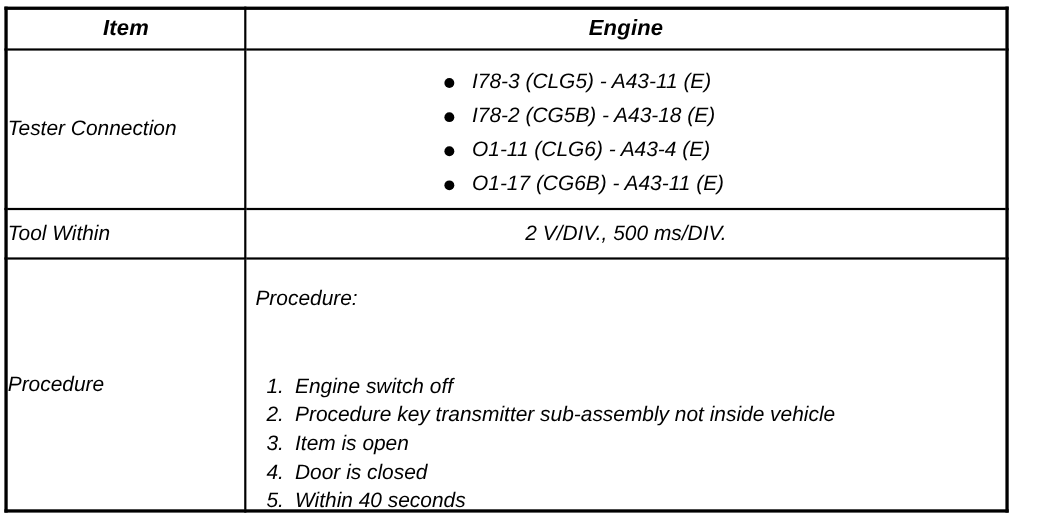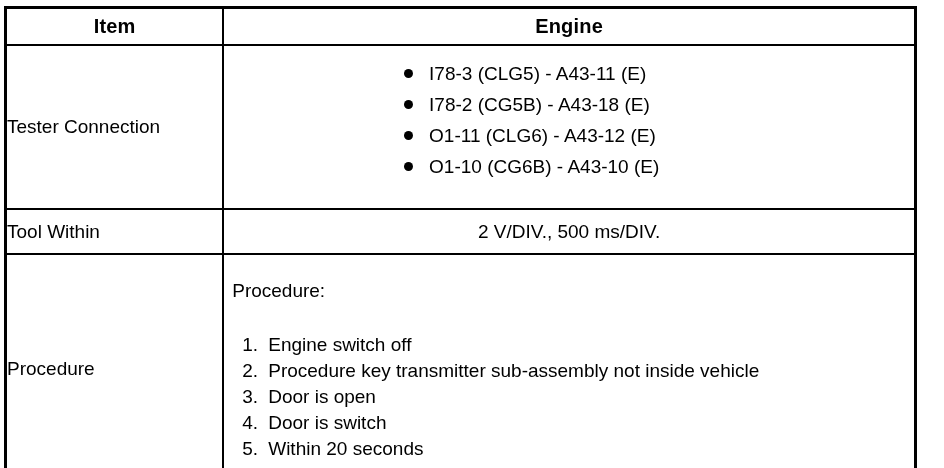--- a/index.html
+++ b/index.html
@@ -38,20 +38,21 @@
 
   .spec-table col.col-item   { width: 217px; }
   .spec-table col.col-content{ width: 690px; }
 
   .spec-table td,
   .spec-table th {
     border: 2px solid #000000;
     padding: 0;
     vertical-align: middle;
     background: #ffffff;
+    font-style: italic;
   }
 
   
   .head-cell {
     height: 35px;
     text-align: center;
     font-size: 20px;
     font-weight: bold;
     letter-spacing: 0.2px;
     border-bottom: 3px solid #000000;
@@ -70,21 +71,21 @@
     font-size: 19px;
     padding: 0;
   }
 
   
   .row-tester .item-cell { height: 143px; }
 
   .bullet-block {
     display: block;
     width: 100%;
-    padding: 12px 0 26px 0;
+    padding: 12px 0 4px 0;
     box-sizing: border-box;
   }
   .bullet-list {
     list-style: none;
     margin: 0 auto;
     padding: 0;
     width: 330px;
   }
   .bullet-list li {
     display: flex;
@@ -140,20 +141,21 @@
   }
   .step-num {
     display: inline-block;
     width: 26px;
     flex: 0 0 auto;
     text-align: left;
     margin-left: 10px;
   }
   .step-text {
     display: inline-block;
+    margin-top: 26px;
   }
 </style>
 </head>
 <body>
 
 <div class="page">
 
   <table class="spec-table">
     <colgroup>
       <col class="col-item">
@@ -174,25 +176,25 @@
               <li>
                 <span class="bullet-dot"></span>
                 <span>I78-3 (CLG5) - A43-11 (E)</span>
               </li>
               <li>
                 <span class="bullet-dot"></span>
                 <span>I78-2 (CG5B) - A43-18 (E)</span>
               </li>
               <li>
                 <span class="bullet-dot"></span>
-                <span>O1-11 (CLG6) - A43-12 (E)</span>
-              </li>
-              <li>
-                <span class="bullet-dot"></span>
-                <span>O1-10 (CG6B) - A43-10 (E)</span>
+                <span>O1-11 (CLG6) - A43-4 (E)</span>
+              </li>
+              <li>
+                <span class="bullet-dot"></span>
+                <span>O1-17 (CG6B) - A43-11 (E)</span>
               </li>
             </ul>
           </span>
         </td>
       </tr>
 
       <tr class="row-tool">
         <td class="item-cell">Tool Within</td>
         <td class="content-cell">
           <span class="tool-value">2 V/DIV., 500 ms/DIV.</span>
@@ -208,29 +210,29 @@
               <li>
                 <span class="step-num">1.</span>
                 <span class="step-text">Engine switch off</span>
               </li>
               <li>
                 <span class="step-num">2.</span>
                 <span class="step-text">Procedure key transmitter sub-assembly not inside vehicle</span>
               </li>
               <li>
                 <span class="step-num">3.</span>
-                <span class="step-text">Door is open</span>
+                <span class="step-text">Item is open</span>
               </li>
               <li>
                 <span class="step-num">4.</span>
-                <span class="step-text">Door is switch</span>
+                <span class="step-text">Door is closed</span>
               </li>
               <li>
                 <span class="step-num">5.</span>
-                <span class="step-text">Within 20 seconds</span>
+                <span class="step-text">Within 40 seconds</span>
               </li>
             </ol>
           </span>
         </td>
       </tr>
 
     </tbody>
   </table>
 
 </div>

